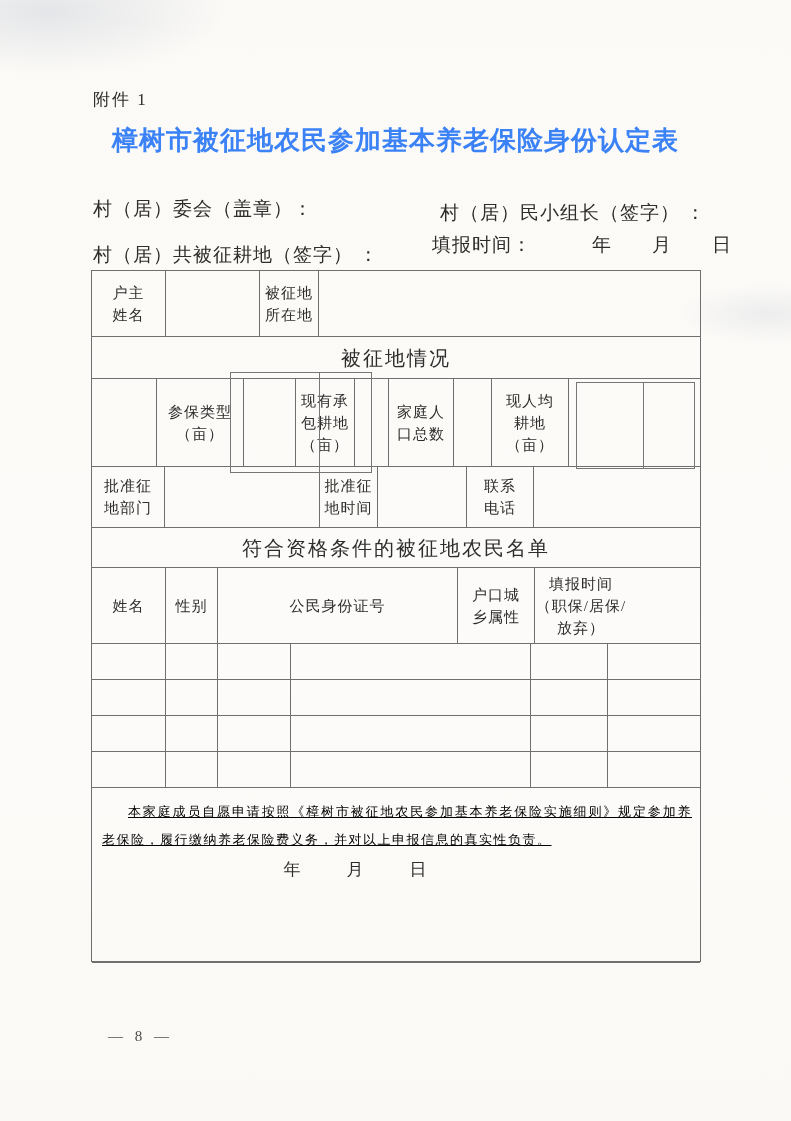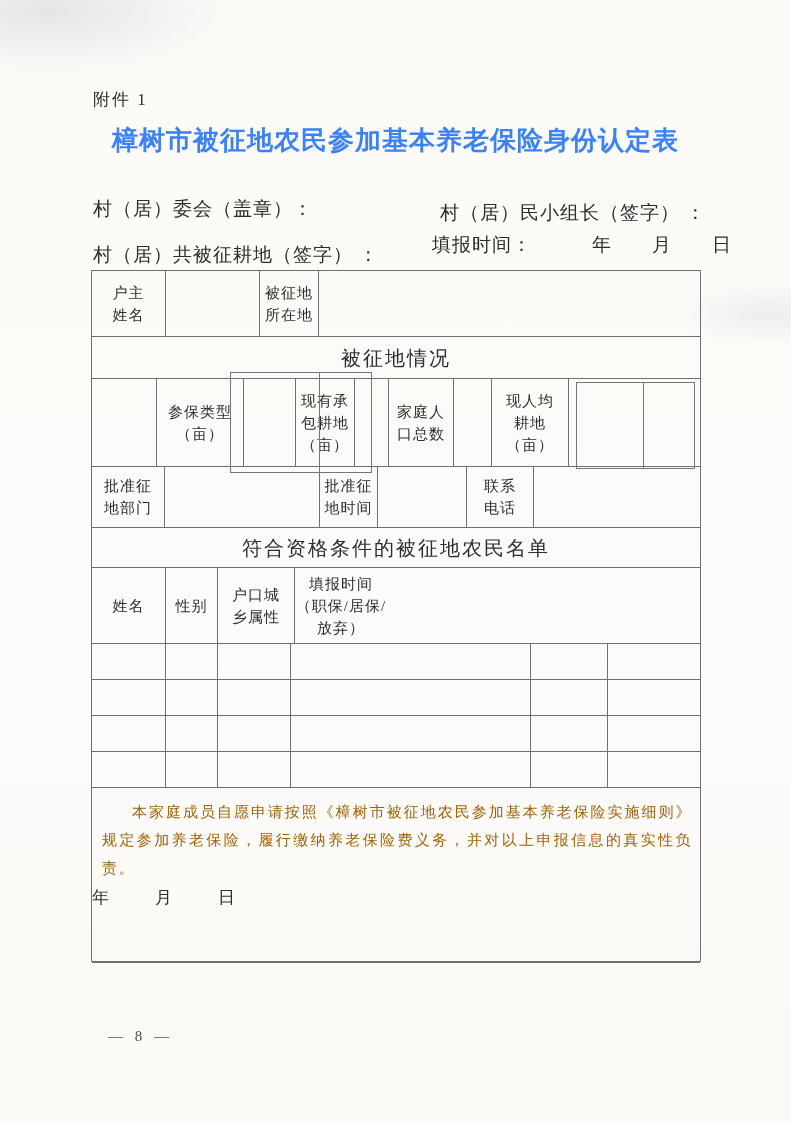--- a/index.html
+++ b/index.html
@@ -65,30 +65,30 @@
 
   
   .overlay { position: absolute; border: 1px solid #767676; pointer-events: none; }
   .ov1 { left: 138px; top: 101px; width: 142px; height: 101px; }
   .ov1 .div { position: absolute; left: 88px; top: 0; width: 1px; height: 100%; background: #767676; }
   .ov2 { left: 484px; top: 111px; width: 119px; height: 87px; }
   .ov2 .div { position: absolute; left: 66px; top: 0; width: 1px; height: 100%; background: #767676; }
 
   .declaration {
     padding: 10px 8px 0 10px;
-    font-size: 15px; line-height: 28px; letter-spacing: 1.5px;
-    text-indent: 2em; text-align: justify; color: #a16207;
+    font-size: 13px; line-height: 28px; letter-spacing: 1.5px;
+    text-indent: 2em; text-align: justify; color: #000000; text-decoration: underline;
   }
   .sig-line {
     margin-top: 26px; padding-right: 44px;
     text-align: right; font-size: 17px; letter-spacing: 2px;
   }
   .sig-date {
     margin-top: 4px; padding-right: 78px;
-    text-align: left; font-size: 17px; letter-spacing: 4px;
+    text-align: center; font-size: 17px; letter-spacing: 4px;
   }
   .footer {
     position: absolute; left: 108px; top: 1028px;
     font-size: 15px; letter-spacing: 4px; color: #4c4c4c;
   }
 </style>
 </head>
 <body>
 
 <div class="paper"></div>
@@ -146,20 +146,21 @@
     <div class="td" style="width:166px"></div>
   </div>
 
   <div class="tr r5">
     <div class="td section" style="width:608px">符合资格条件的被征地农民名单</div>
   </div>
 
   <div class="tr r6">
     <div class="td" style="width:74px">姓名</div>
     <div class="td" style="width:52px">性别</div>
+    <div class="td" style="width:240px">公民身份证号</div>
     <div class="td ml" style="width:77px">户口城
 乡属性</div>
     <div class="td ml" style="width:92px">填报时间
 （职保/居保/
 放弃）</div>
   </div>
 
   <div class="tr rb">
     <div class="td" style="width:74px"></div>
     <div class="td" style="width:52px"></div>

